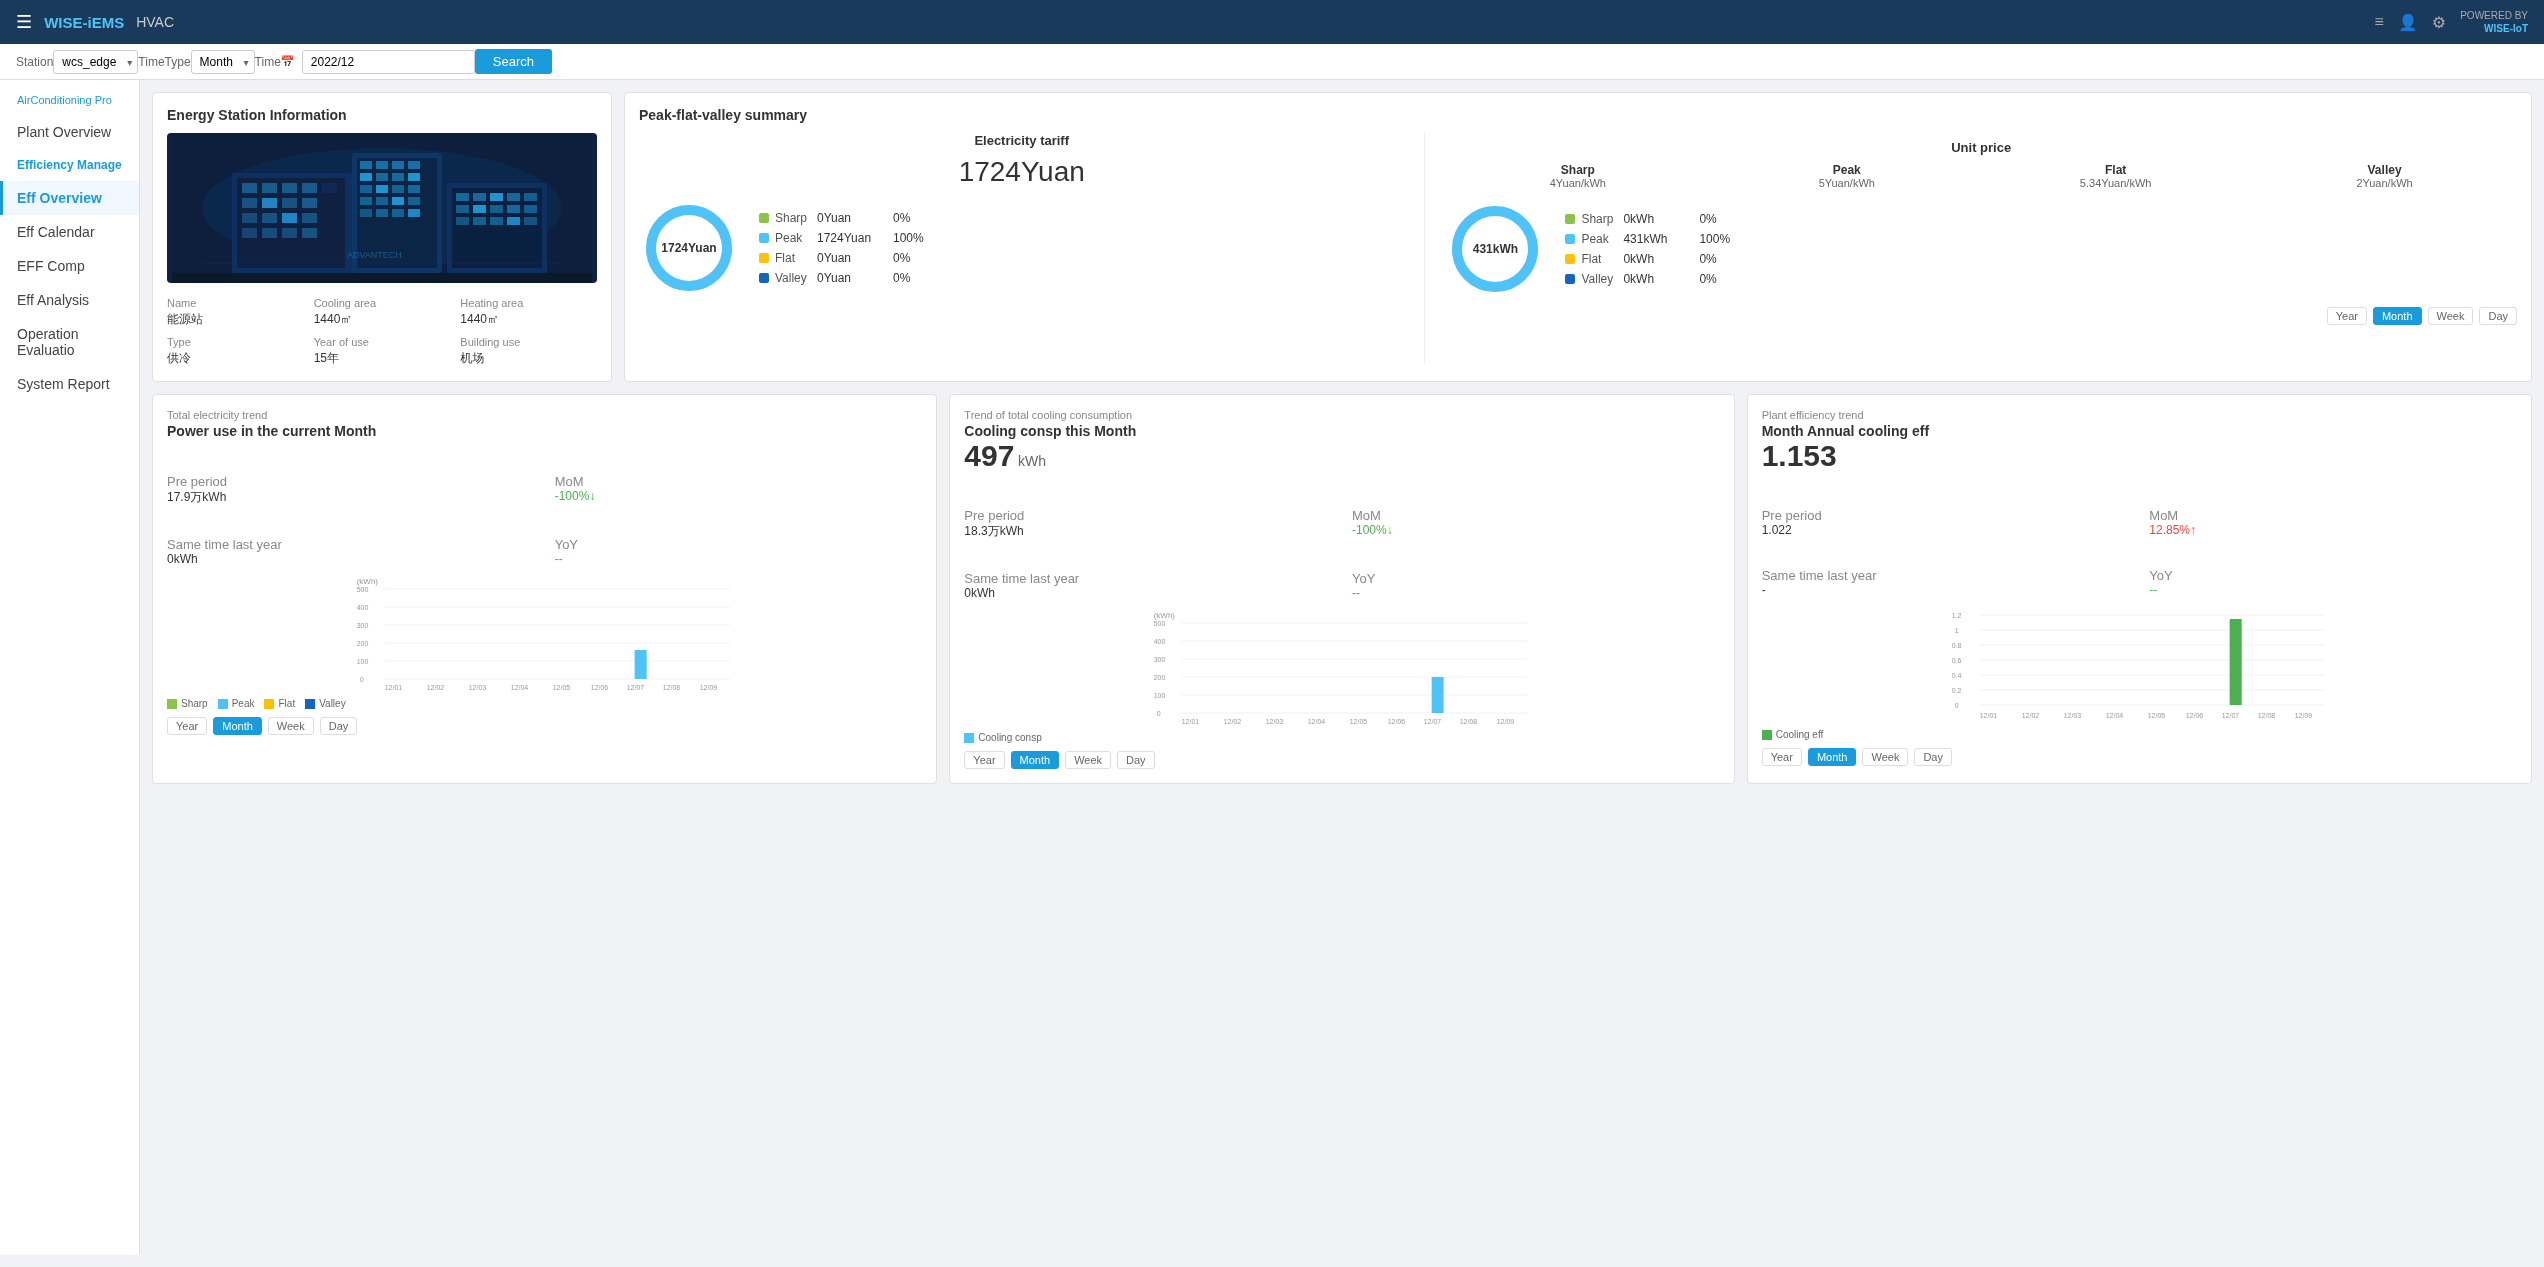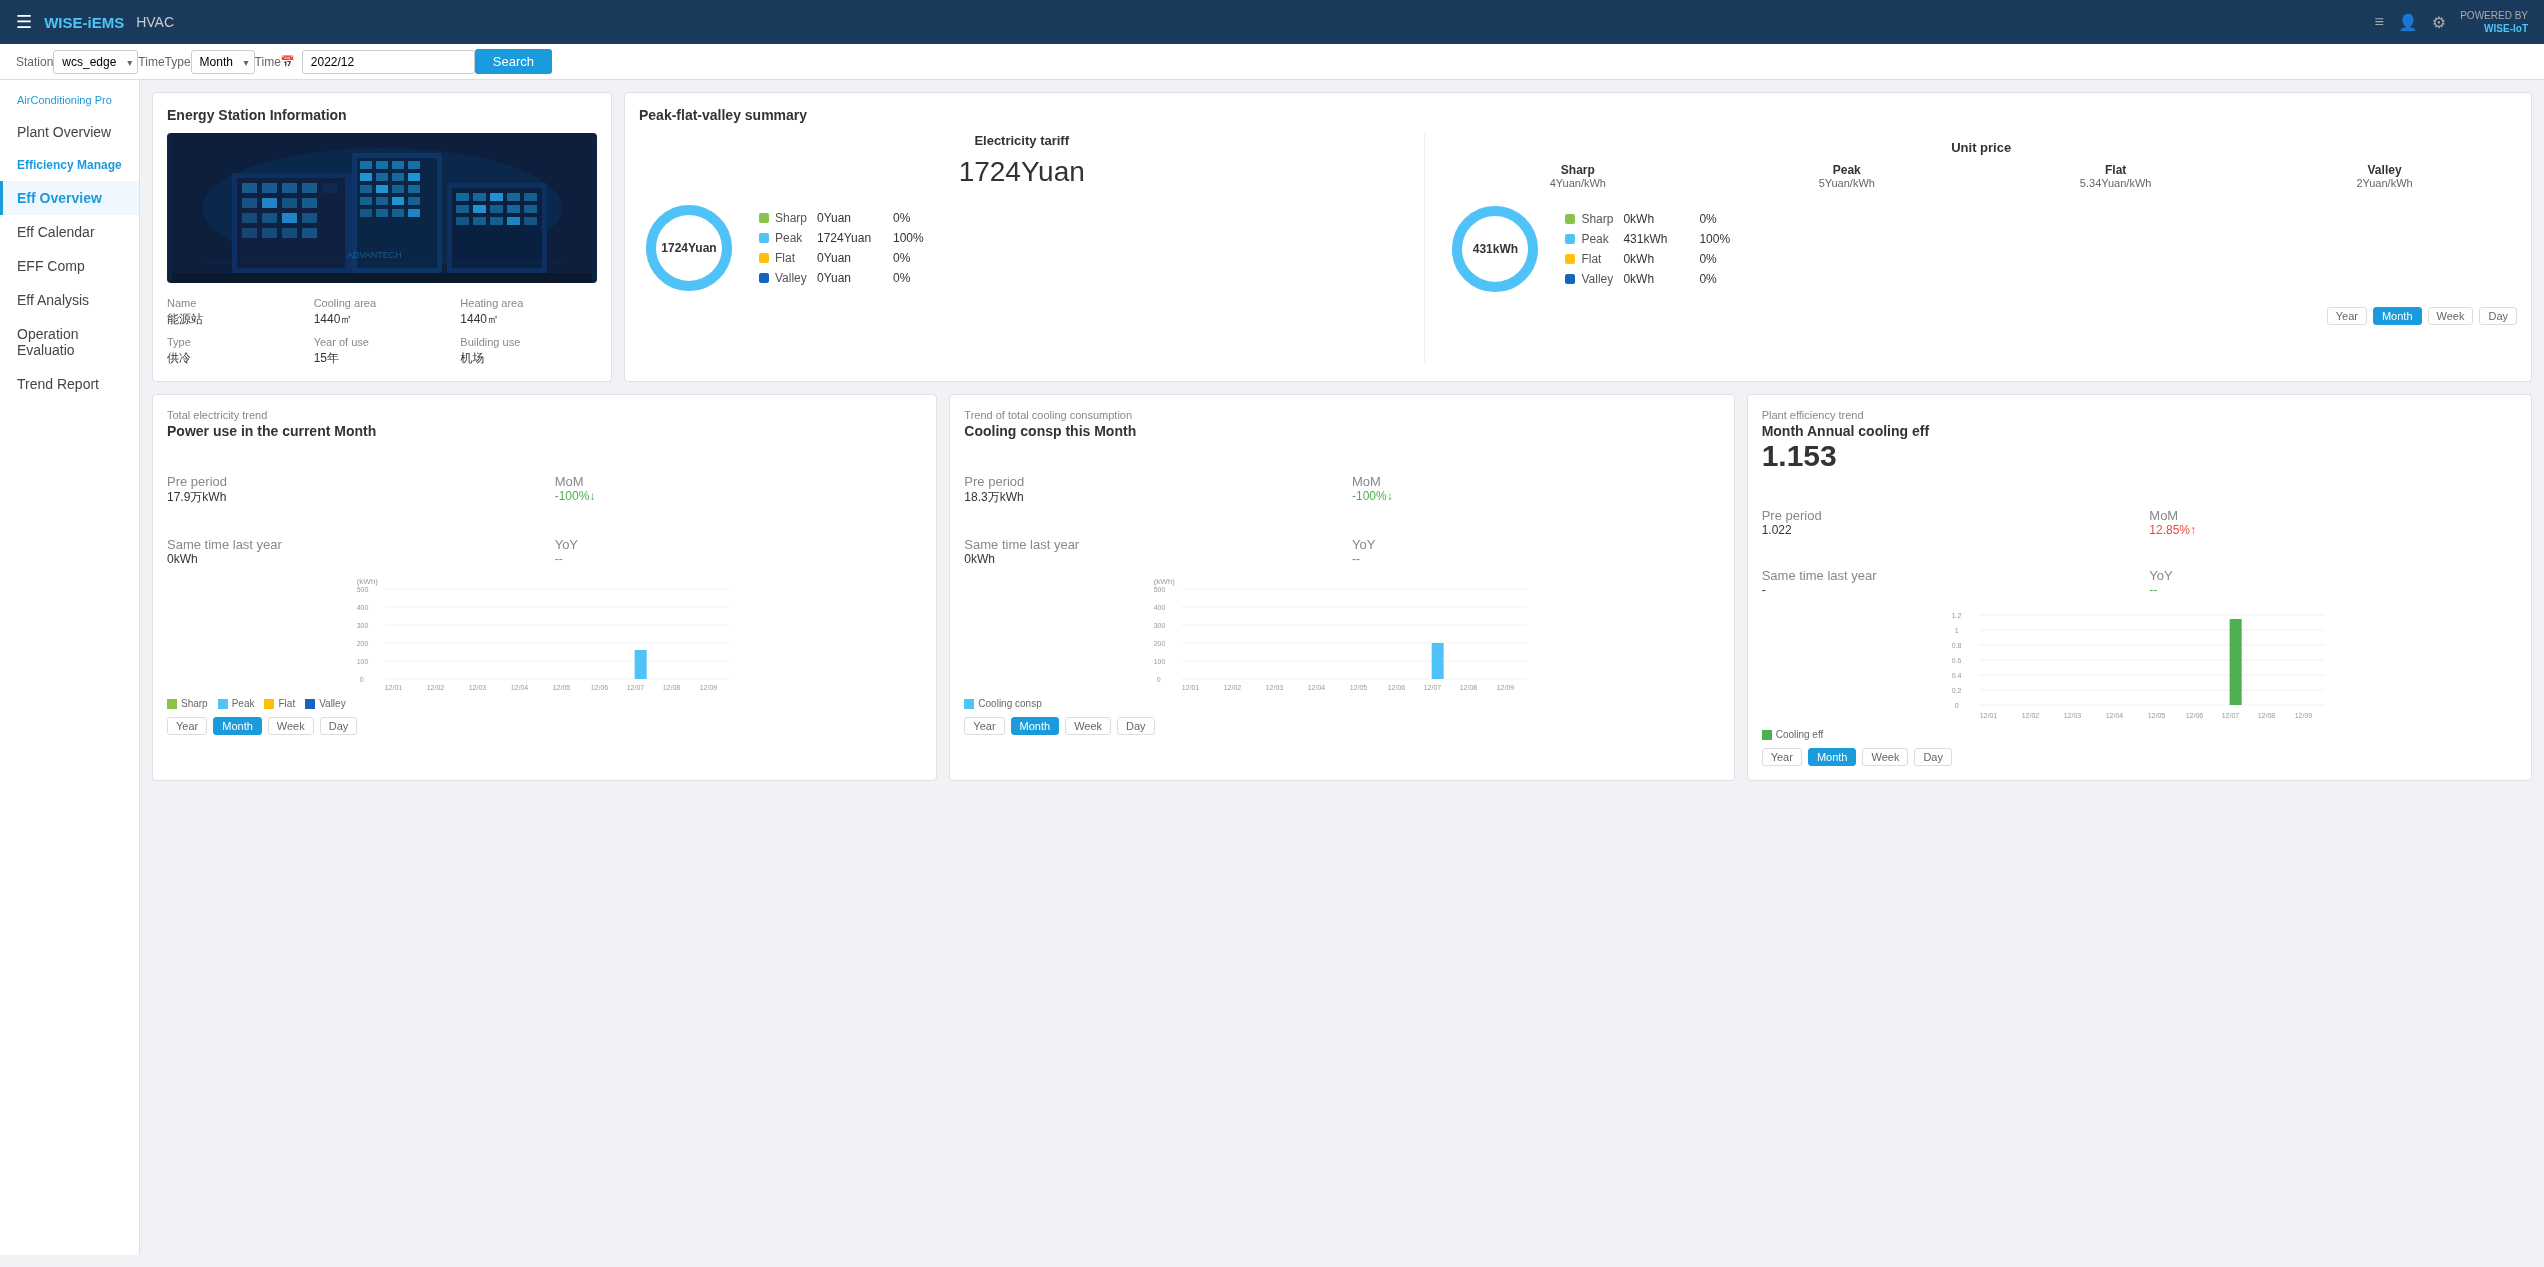--- a/index.html
+++ b/index.html
@@ -135,21 +135,21 @@
 
   <div class="sidebar">
     <div class="sidebar-item" style="font-size:11px; color:#1a9bdc; padding-top:14px;">AirConditioning Pro</div>
     <div class="sidebar-item">Plant Overview</div>
     <div class="sidebar-item section">Efficiency Manage</div>
     <div class="sidebar-item active">Eff Overview</div>
     <div class="sidebar-item">Eff Calendar</div>
     <div class="sidebar-item">EFF Comp</div>
     <div class="sidebar-item">Eff Analysis</div>
     <div class="sidebar-item">Operation Evaluatio</div>
-    <div class="sidebar-item">Trend Report</div>
+    <div class="sidebar-item">System Report</div>
   </div>
 
   <div class="content">
 
     <div style="display:flex; gap:12px;">
 
       <div class="energy-station">
         <div class="section-title">Energy Station Information</div>
 
         <div class="building-img">
@@ -457,20 +457,24 @@
           <button class="time-btn active">Month</button>
           <button class="time-btn">Week</button>
           <button class="time-btn">Day</button>
         </div>
       </div>
 
       <div class="chart-card">
         <div class="chart-header">
           <div class="chart-sub">Trend of total cooling consumption</div>
           <div class="chart-main-title">Cooling consp this Month</div>
+          <div>
+            <span class="chart-big-val">497</span>
+            <span class="chart-big-unit">kWh</span>
+          </div>
         </div>
         <div class="stats-row">
           <div>
             <div class="stat-label">Pre period</div>
             <div class="stat-value">18.3万kWh</div>
           </div>
           <div>
             <div class="stat-label">MoM</div>
             <div class="stat-value neg">
               <span>-100%</span><span style="color:#4caf50;">↓</span>

